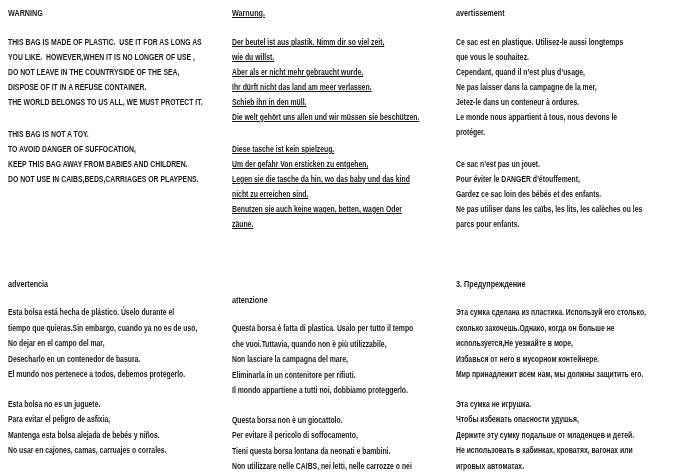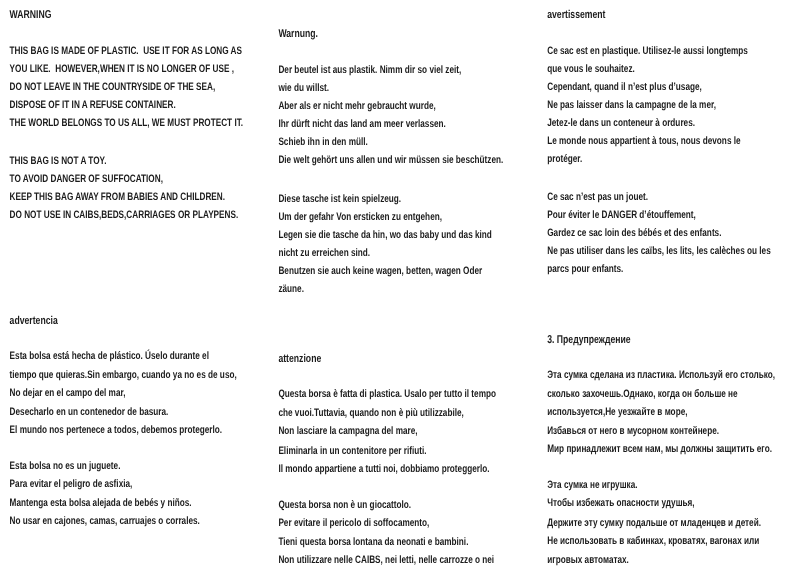--- a/index.html
+++ b/index.html
@@ -22,23 +22,23 @@
   .r1 .title { font-size: 9.5px; line-height: 15px; margin-bottom: 15px; }
   .r1 .line  { font-size: 9px;  line-height: 15px; }
   .r1 .para  { margin: 0 0 17px 0; }
   
   .r2 { padding-top: 8px; height: 199px; }
   .r2 .title { font-size: 9.5px; line-height: 15px; margin-bottom: 14px; }
   .r2 .line  { font-size: 9px;  line-height: 15.5px; }
   .r2 .para  { margin: 0 0 14px 0; }
   
   #cell-en { left: 0;     top: 0;     width: 227px; padding-left: 8px; }
-  #cell-de { left: 227px; top: 16px;     width: 225px; padding-left: 5px; }
+  #cell-de { left: 227px; top: 0;     width: 225px; padding-left: 5px; text-decoration: underline; }
   #cell-fr { left: 452px; top: 0;     width: 223px; padding-left: 4px; }
-  #cell-es { left: 0;     top: 252px; width: 227px; padding-left: 8px; }
+  #cell-es { left: 0;     top: 268px; width: 227px; padding-left: 8px; }
   #cell-it { left: 227px; top: 284px; width: 225px; padding-left: 5px; }
   #cell-ru { left: 452px; top: 268px; width: 223px; padding-left: 4px; }
 </style>
 </head>
 <body>
 
 <main class="sheet">
   <section id="cell-en" class="cell r1">
     <div class="squeeze">
       <div class="title">WARNING</div>

